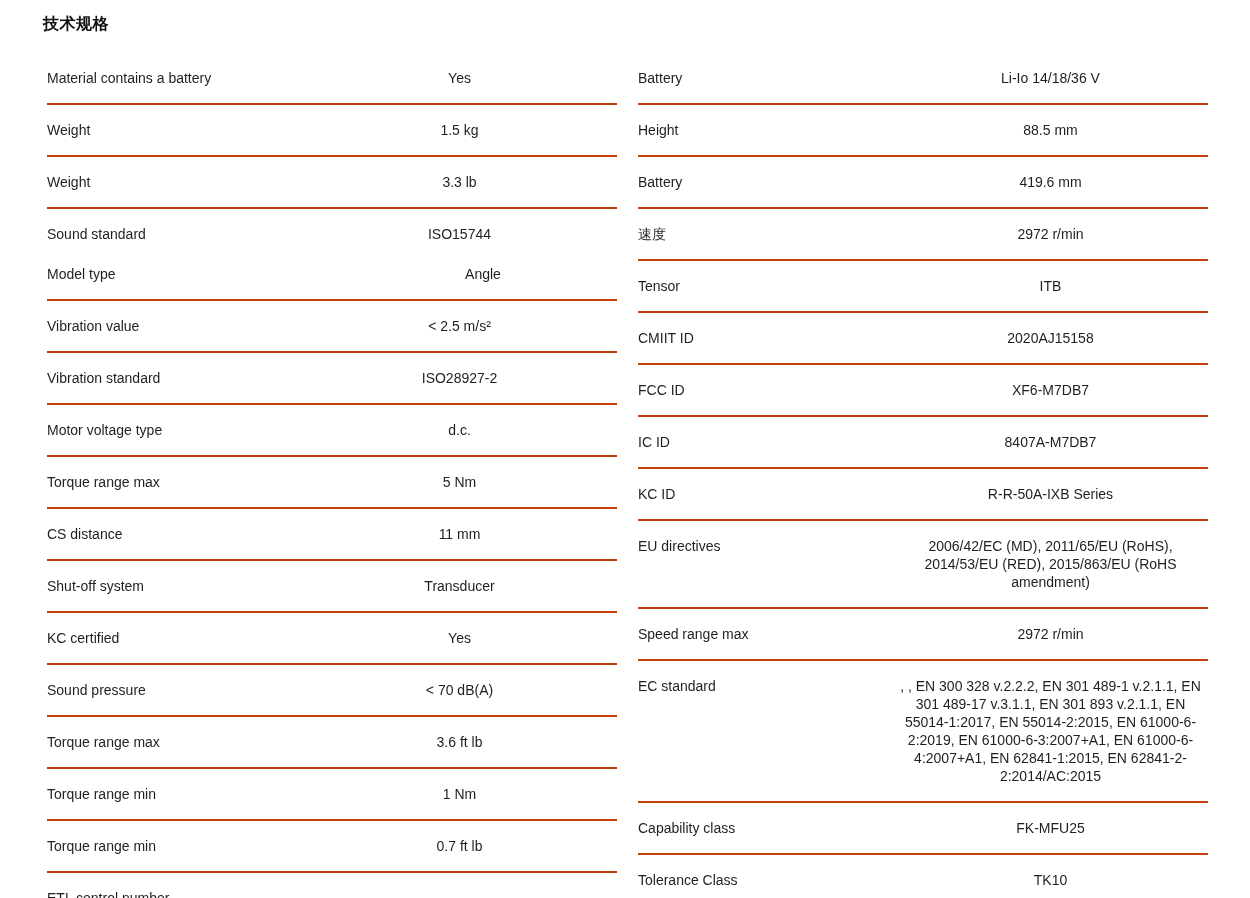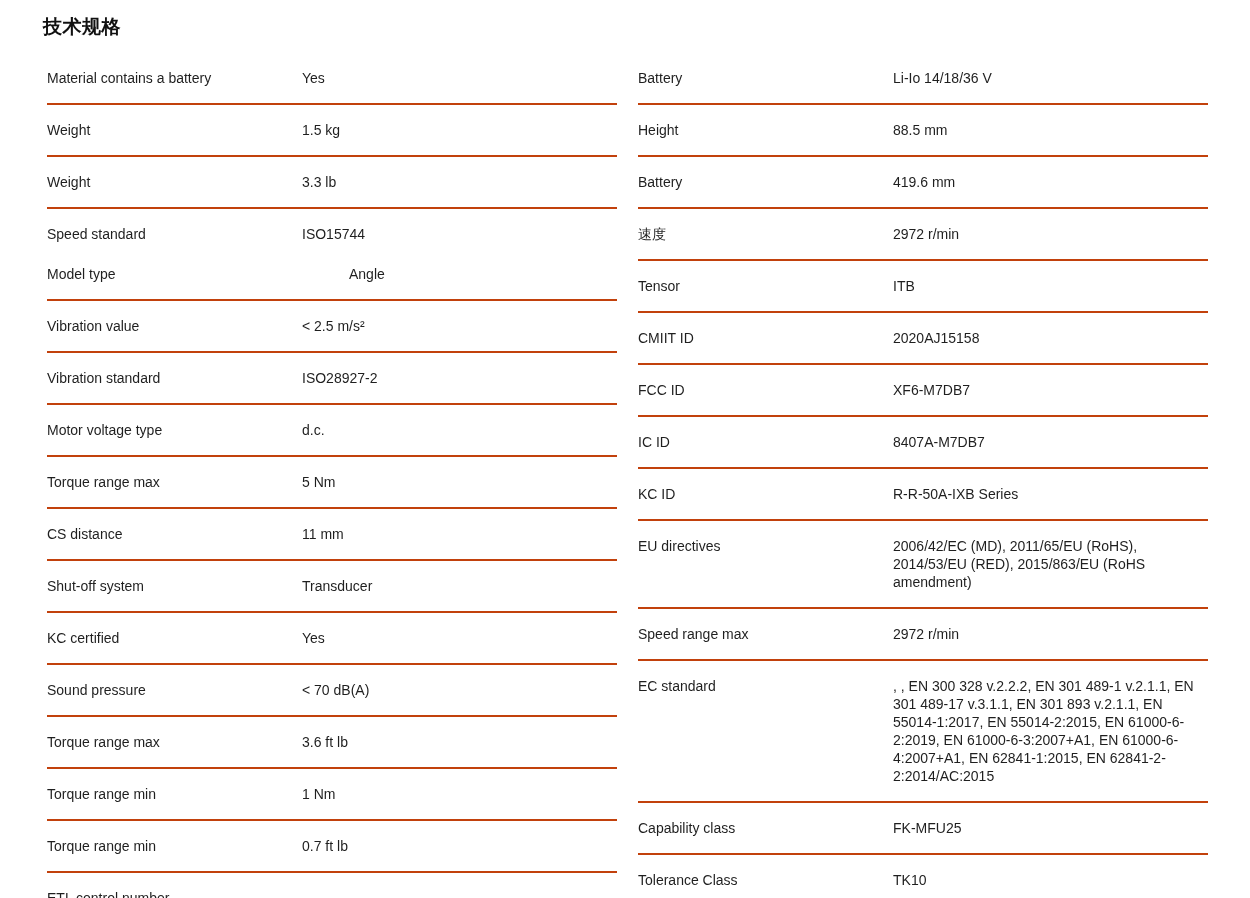--- a/index.html
+++ b/index.html
@@ -12,21 +12,21 @@
     position: relative;
     width: 1250px;
     height: 898px;
     overflow: hidden;
     background: #ffffff;
   }
   .page-title {
     position: absolute;
     left: 43px;
     top: 14px;
-    font-size: 19px;
+    font-size: 16px;
     font-weight: 700;
     letter-spacing: 0.5px;
     color: #111111;
   }
   .columns {
     position: absolute;
     left: 47px;
     top: 53px;
     width: 1161px;
     display: flex;
@@ -55,20 +55,21 @@
   }
   .spec-label {
     flex: 0 0 255px;
     width: 255px;
     padding-right: 14px;
     color: #1f1f1f;
   }
   .spec-value {
     flex: 1;
     color: #1f1f1f;
+    text-align: center;
   }
 </style>
 </head>
 <body>
 
 <div class="page">
   <h1 class="page-title">技术规格</h1>
 
   <div class="columns">
 
@@ -83,21 +84,21 @@
           <div class="spec-label">Weight</div>
           <div class="spec-value">1.5 kg</div>
         </div>
 
         <div class="spec-row">
           <div class="spec-label">Weight</div>
           <div class="spec-value">3.3 lb</div>
         </div>
 
         <div class="spec-row no-divider">
-          <div class="spec-label">Speed standard</div>
+          <div class="spec-label">Sound standard</div>
           <div class="spec-value">ISO15744</div>
         </div>
 
         <div class="spec-row">
           <div class="spec-label">Model type</div>
           <div class="spec-value">Angle</div>
         </div>
 
         <div class="spec-row">
           <div class="spec-label">Vibration value</div>

